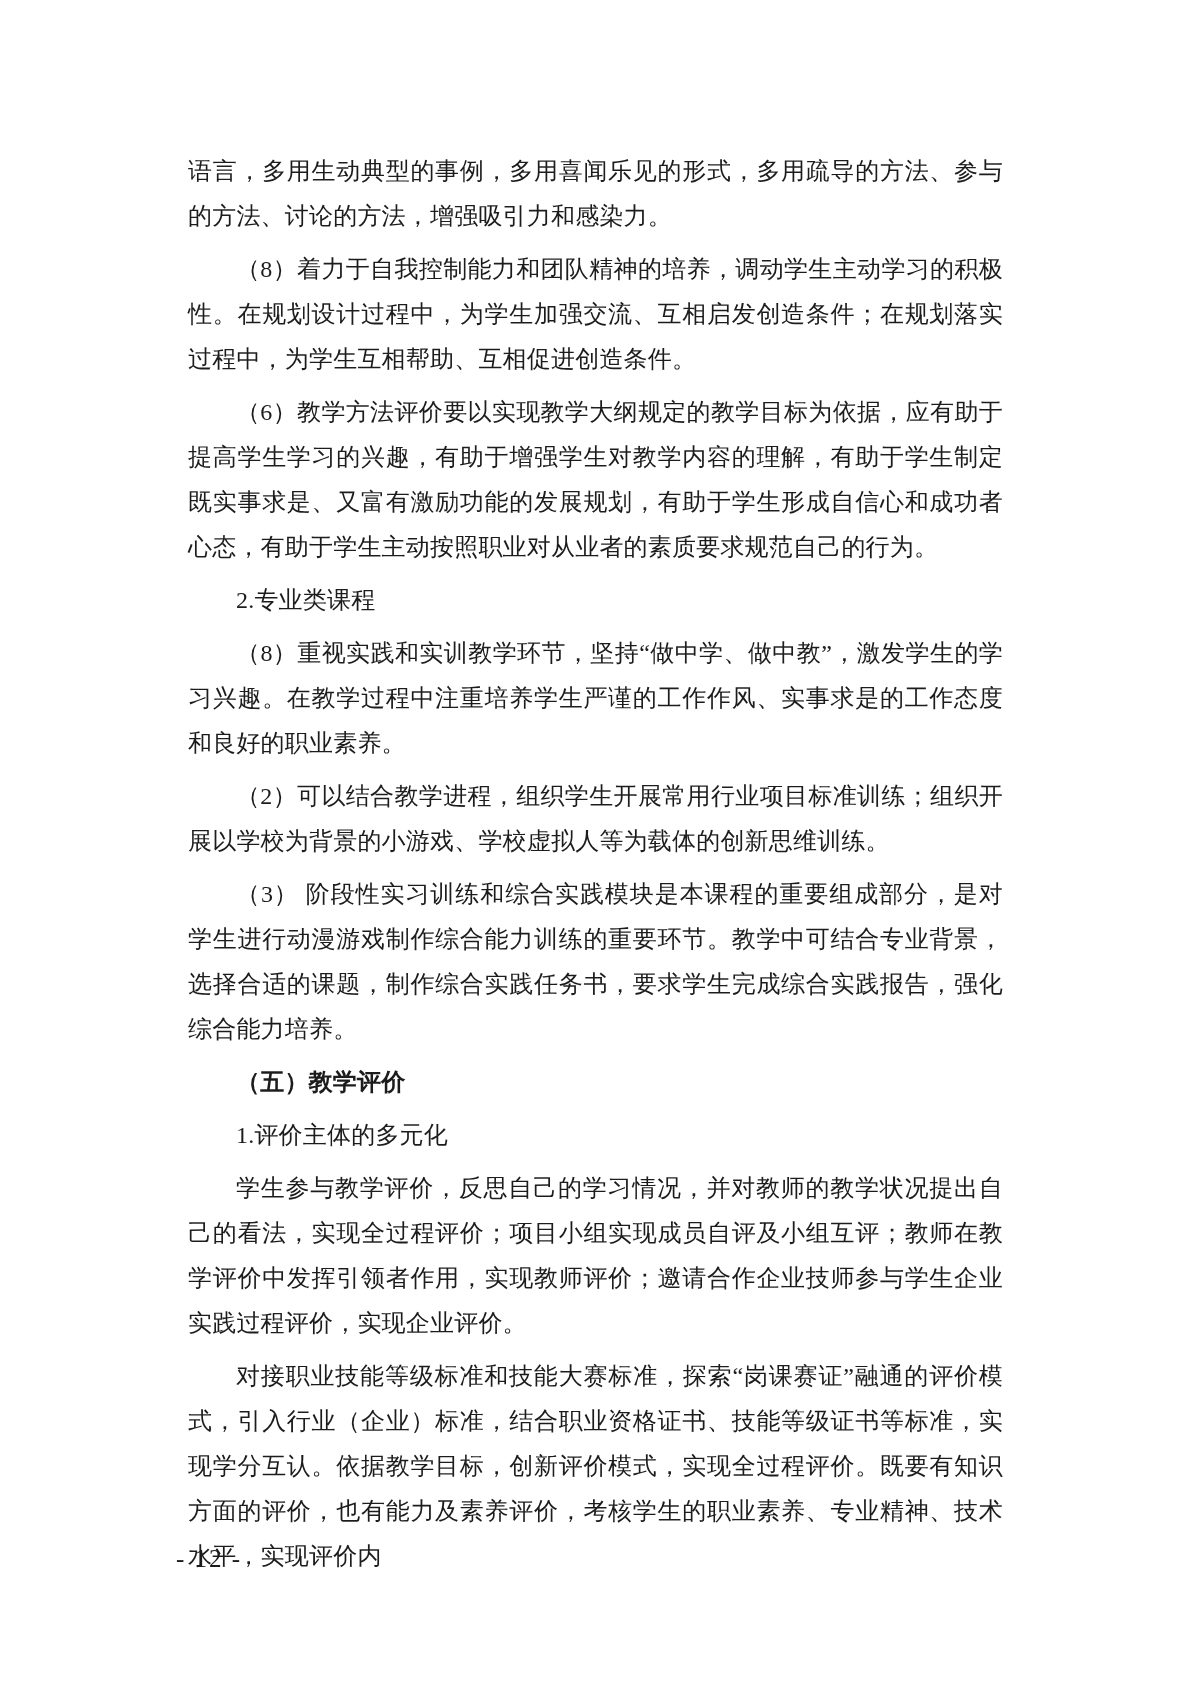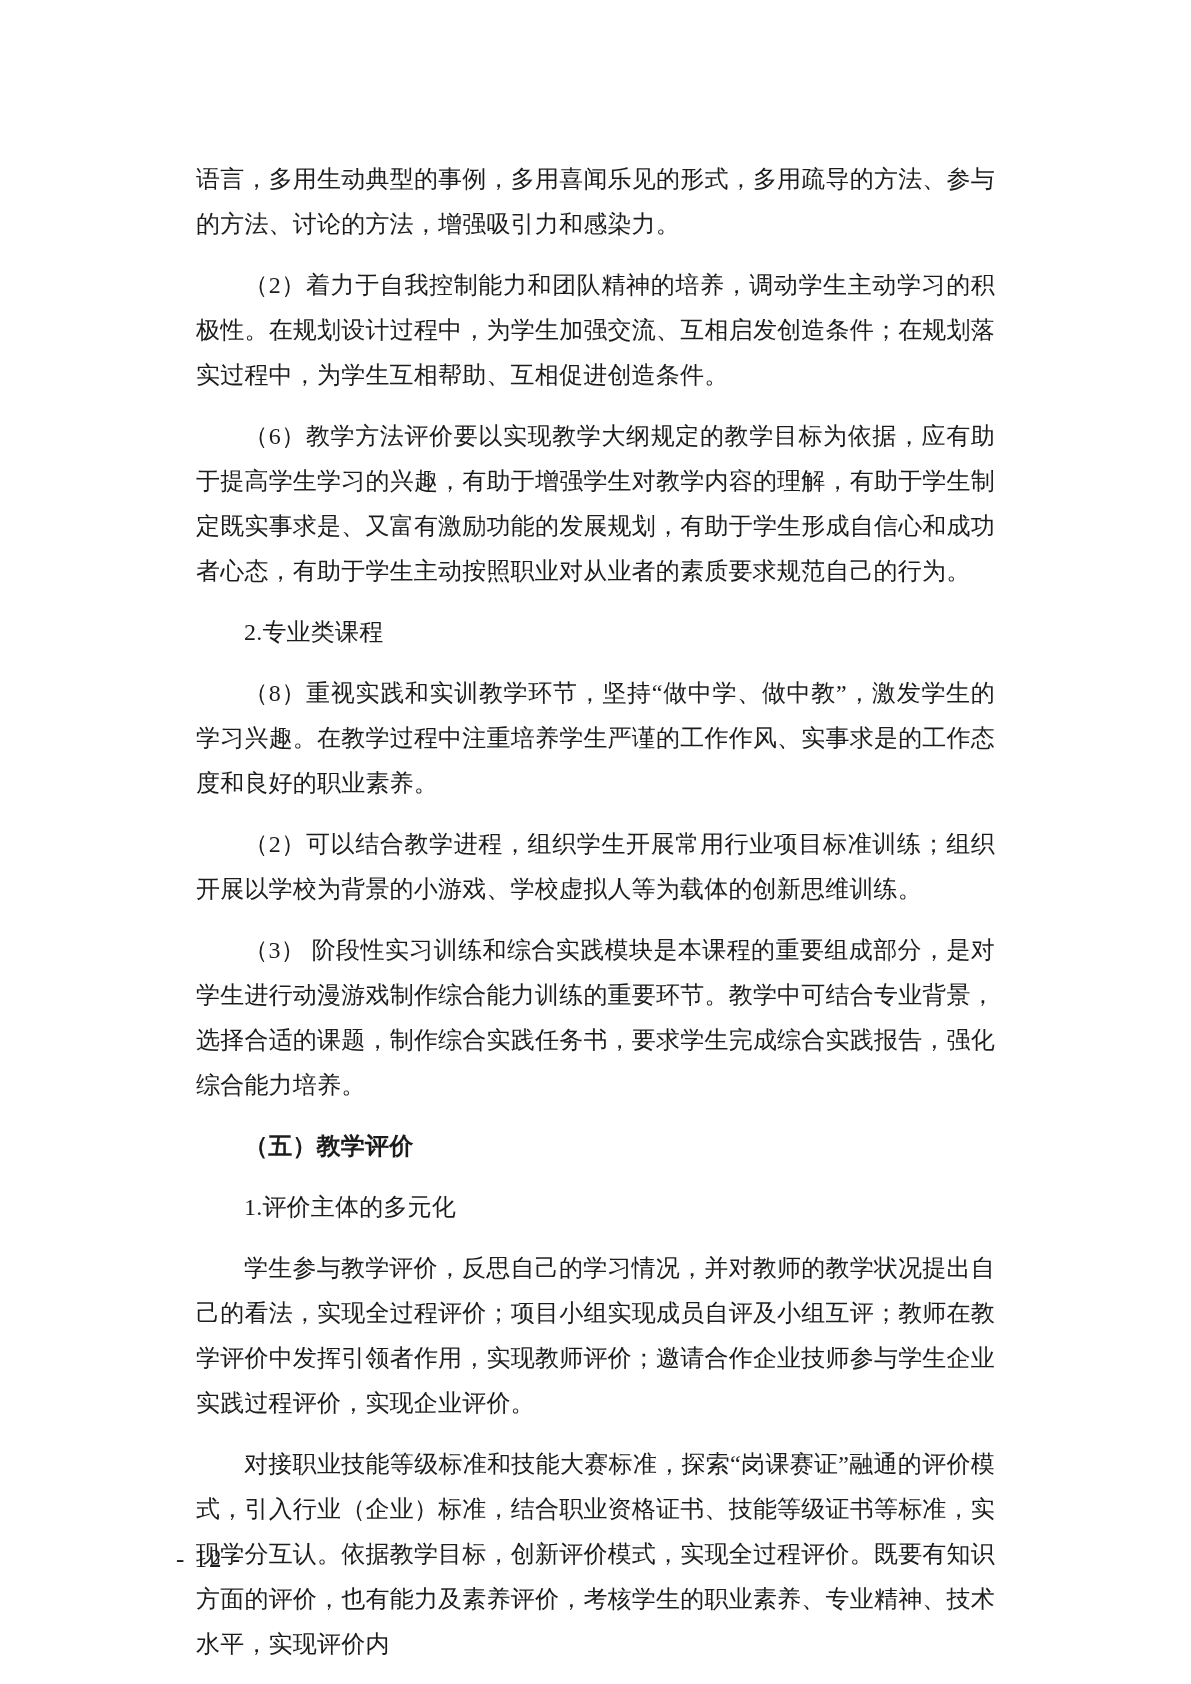--- a/index.html
+++ b/index.html
@@ -21,21 +21,21 @@
     left: 180px;
     top: 141px;
     width: 831px;
     font-size: 24px;
     line-height: 45px;
     text-align: justify;
     text-justify: inter-character;
     letter-spacing: 0.2px;
   }
   .content p {
-    margin: 16px;
+    margin: 8px;
     padding: 0;
   }
   .para-indent {
     text-indent: 2em;
   }
   .para-flush {
     text-indent: 0;
   }
   .para-heading {
     text-indent: 2em;
@@ -51,21 +51,21 @@
     color: #1c1c1c;
   }
 </style>
 </head>
 <body>
 
 <div class="page">
 
   <div class="content">
     <p class="para-flush">语言，多用生动典型的事例，多用喜闻乐见的形式，多用疏导的方法、参与的方法、讨论的方法，增强吸引力和感染力。</p>
-    <p class="para-indent">（2）着力于自我控制能力和团队精神的培养，调动学生主动学习的积极性。在规划设计过程中，为学生加强交流、互相启发创造条件；在规划落实过程中，为学生互相帮助、互相促进创造条件。</p>
+    <p class="para-indent">（8）着力于自我控制能力和团队精神的培养，调动学生主动学习的积极性。在规划设计过程中，为学生加强交流、互相启发创造条件；在规划落实过程中，为学生互相帮助、互相促进创造条件。</p>
     <p class="para-indent">（6）教学方法评价要以实现教学大纲规定的教学目标为依据，应有助于提高学生学习的兴趣，有助于增强学生对教学内容的理解，有助于学生制定既实事求是、又富有激励功能的发展规划，有助于学生形成自信心和成功者心态，有助于学生主动按照职业对从业者的素质要求规范自己的行为。</p>
     <p class="para-indent">2.专业类课程</p>
     <p class="para-indent">（8）重视实践和实训教学环节，坚持“做中学、做中教”，激发学生的学习兴趣。在教学过程中注重培养学生严谨的工作作风、实事求是的工作态度和良好的职业素养。</p>
     <p class="para-indent">（2）可以结合教学进程，组织学生开展常用行业项目标准训练；组织开展以学校为背景的小游戏、学校虚拟人等为载体的创新思维训练。</p>
     <p class="para-indent">（3） 阶段性实习训练和综合实践模块是本课程的重要组成部分，是对学生进行动漫游戏制作综合能力训练的重要环节。教学中可结合专业背景，选择合适的课题，制作综合实践任务书，要求学生完成综合实践报告，强化综合能力培养。</p>
     <p class="para-heading">（五）教学评价</p>
     <p class="para-indent">1.评价主体的多元化</p>
     <p class="para-indent">学生参与教学评价，反思自己的学习情况，并对教师的教学状况提出自己的看法，实现全过程评价；项目小组实现成员自评及小组互评；教师在教学评价中发挥引领者作用，实现教师评价；邀请合作企业技师参与学生企业实践过程评价，实现企业评价。</p>
     <p class="para-indent">对接职业技能等级标准和技能大赛标准，探索“岗课赛证”融通的评价模式，引入行业（企业）标准，结合职业资格证书、技能等级证书等标准，实现学分互认。依据教学目标，创新评价模式，实现全过程评价。既要有知识方面的评价，也有能力及素养评价，考核学生的职业素养、专业精神、技术水平，实现评价内</p>
   </div>

